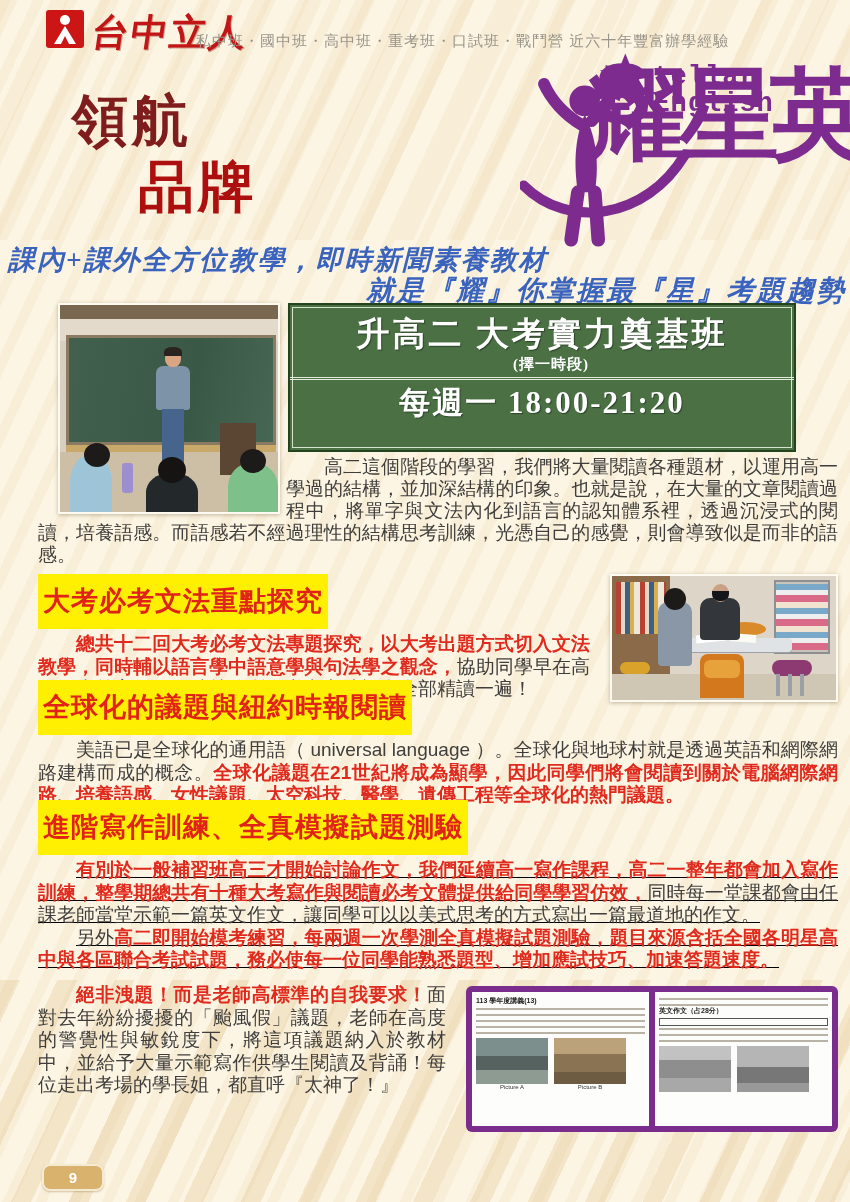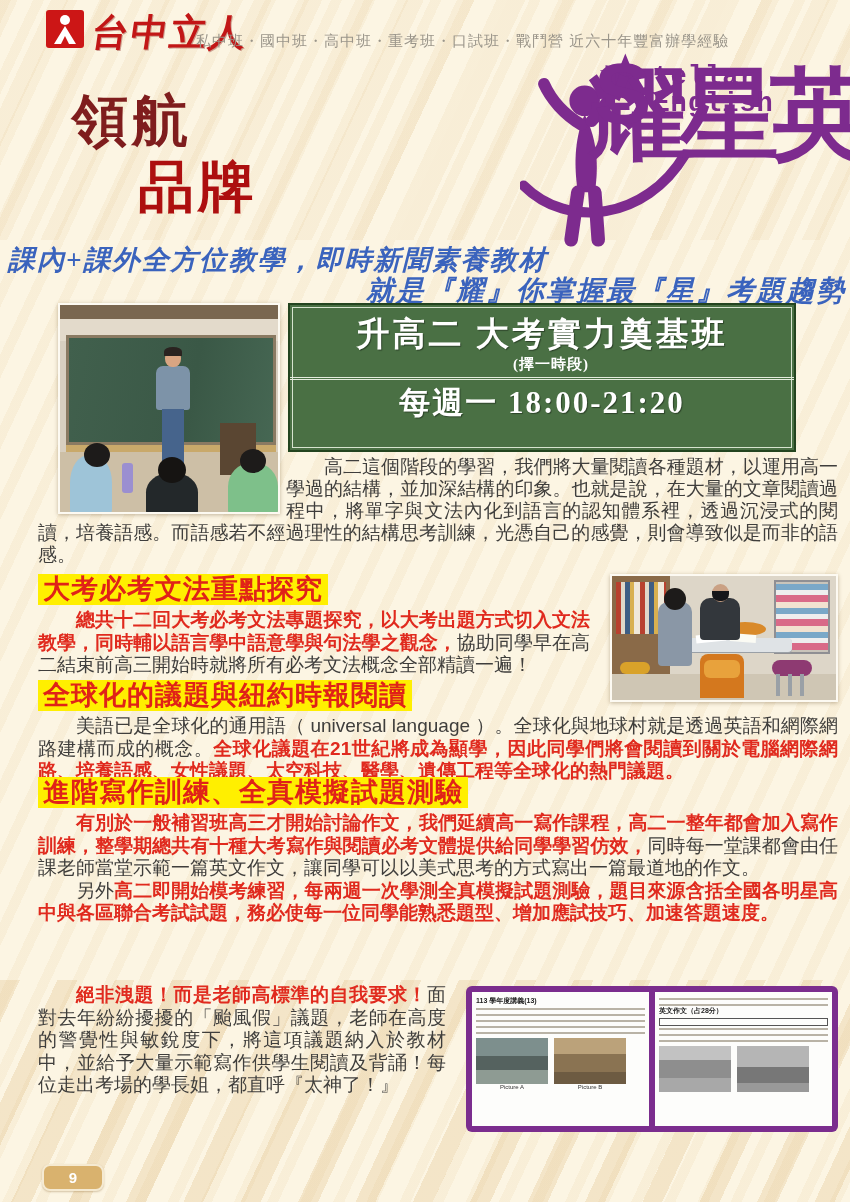--- a/index.html
+++ b/index.html
@@ -70,21 +70,21 @@
   
   .intro{position:absolute;left:38px;top:456px;width:800px;font-size:19px;line-height:22px;text-align:justify;}
   .intro-spacer{float:left;width:248px;height:60px;}
   .para{text-indent:2em;}
   .seg-red{color:#e02a1e;font-weight:bold;}
   .seg-dark{color:#3f3e3c;}
 
   
   .section{position:absolute;left:38px;width:800px;}
   .sec-heading{display:inline-block;background:#ffef00;color:#e02218;font-weight:bold;
-               font-size:27px;line-height:31px;padding:0 5px;letter-spacing:1px;margin-bottom:4px;}
+               font-size:27px;line-height:31px;padding:12px 5px;letter-spacing:1px;margin-bottom:4px;}
   .sec-body{font-size:19px;line-height:22.5px;text-align:justify;}
   .sec1{top:574px;}
   .photo2-float{float:right;width:238px;height:130px;margin:0 0 4px 10px;}
   .photo2{width:228px;height:128px;margin-left:10px;border:2px solid #fdfaf2;box-shadow:0 1px 4px rgba(90,60,20,.35);
           position:relative;background:#ddd6c8;overflow:hidden;}
   .p2-shelf{position:absolute;left:0;top:0;width:58px;height:100%;background:#8a6a48;}
   .p2-books{position:absolute;left:4px;top:6px;width:50px;height:52px;
             background:repeating-linear-gradient(90deg,#b8412f 0 5px,#e0d8c8 5px 9px,#3e5e84 9px 14px,#d8b050 14px 18px,#efe8da 18px 24px);}
   .p2-rack{position:absolute;right:6px;top:4px;width:56px;height:74px;background:#c9c4ba;
            border:2px solid #8f8f93;}
@@ -101,21 +101,21 @@
   .p2-mask{position:absolute;left:100px;top:15px;width:17px;height:10px;background:#15161a;border-radius:0 0 7px 7px;}
   .p2-chairfront{position:absolute;left:88px;top:78px;width:44px;height:44px;background:#d4781e;border-radius:8px 8px 0 0;}
   .p2-chairfront:after{content:"";position:absolute;left:4px;top:6px;width:36px;height:18px;background:#e8a23c;border-radius:6px;}
   .p2-chairpurple{position:absolute;right:24px;top:84px;width:40px;height:16px;background:#8e3a72;border-radius:8px;}
   .p2-chairlegs{position:absolute;right:28px;top:98px;width:32px;height:22px;
                 background:repeating-linear-gradient(90deg,#9aa0a6 0 4px,transparent 4px 12px);}
   .p2-chairback{position:absolute;right:70px;top:46px;width:42px;height:14px;background:#d98a2a;border-radius:50%;}
   .p2-stool{position:absolute;left:8px;top:86px;width:30px;height:12px;background:#d9a22a;border-radius:6px;}
 
   .sec2{top:680px;}
-  .sec3{top:777px;}
+  .sec3{top:800px;text-decoration:underline;}
   .sec3 .para + .para{margin-top:0;}
   .sec4{top:984px;}
   .exam-float{float:right;width:382px;height:150px;margin:2px 0 6px 10px;}
   .exam-box{width:372px;height:146px;margin-left:10px;background:#7b2d8e;border-radius:6px;
             padding:6px;display:flex;gap:6px;}
   .exam-doc{flex:1;background:#fdfdfb;padding:4px 4px;position:relative;overflow:hidden;}
   .exam-title{font-size:7px;font-weight:bold;color:#222;}
   .tiny-lines{height:26px;margin-top:2px;
     background:repeating-linear-gradient(0deg,#b9b3a6 0 2px,transparent 2px 6px);}
   .exam-photos{display:flex;gap:6px;margin-top:4px;}

